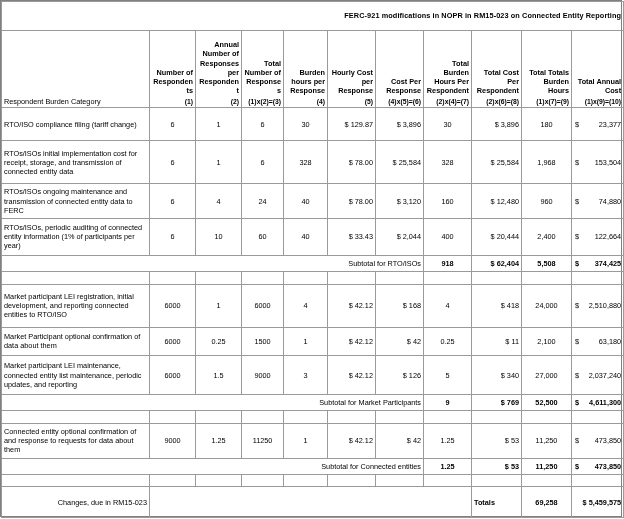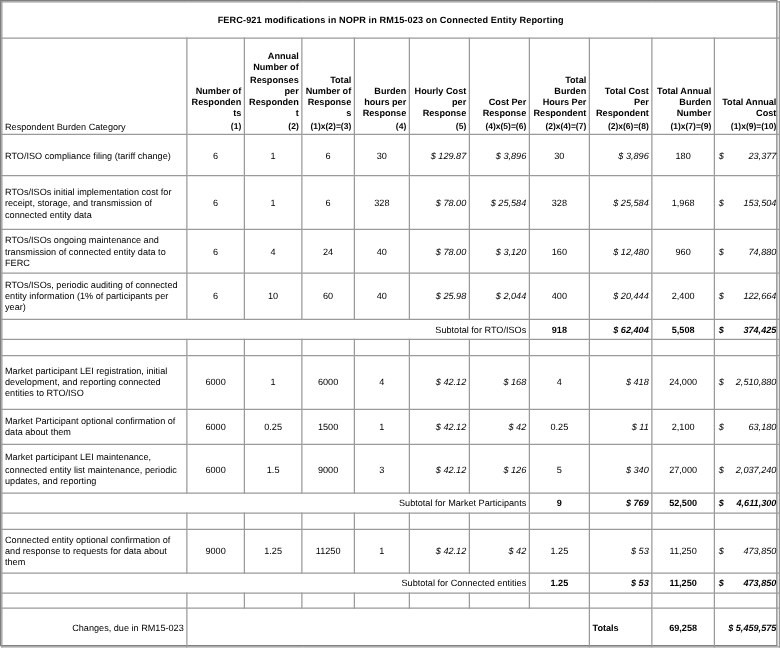--- a/index.html
+++ b/index.html
@@ -31,21 +31,21 @@
     font-size: 7.3px;
     line-height: 1.25;
     padding: 1px 2px;
     vertical-align: middle;
     color: #000;
     overflow: hidden;
     word-wrap: break-word;
   }
   .title-cell {
     border: 1px solid #9a9a9a !important;
-    text-align: center;
+    text-align: right;
     font-weight: bold;
     font-size: 10.5px;
     letter-spacing: .1px;
   }
   .hdr {
     text-align: right;
     font-weight: bold;
     font-size: 7.2px;
     vertical-align: bottom !important;
     padding-bottom: 3px;
@@ -71,21 +71,20 @@
     padding-right: 2px;
     vertical-align: middle;
   }
   .num {
     text-align: center;
   }
   .money {
     text-align: right;
     padding-right: 4px;
     position: relative;
-    font-style: italic;
   }
   .money .cur {
     position: absolute;
     left: 3px;
   }
   .subtot-label {
     text-align: right;
     font-weight: normal;
     font-size: 7.5px;
     padding-right: 4px;
@@ -160,21 +159,21 @@
     </td>
     <td class="hdr">
       <span>Total Burden Hours Per Respondent</span>
       <span class="sub">(2)x(4)=(7)</span>
     </td>
     <td class="hdr">
       <span>Total Cost Per Respondent</span>
       <span class="sub">(2)x(6)=(8)</span>
     </td>
     <td class="hdr">
-      <span>Total Annual Burden Number</span>
+      <span>Total Totals Burden Hours</span>
       <span class="sub">(1)x(7)=(9)</span>
     </td>
     <td class="hdr">
       <span>Total Annual Cost</span>
       <span class="sub">(1)x(9)=(10)</span>
     </td>
   </tr>
 
   <tr style="height:32px">
     <td class="desc">RTO/ISO compliance filing (tariff change)</td>
@@ -217,21 +216,21 @@
     <td class="num">960</td>
     <td class="money"><span class="cur">$</span><span>74,880</span></td>
   </tr>
 
   <tr style="height:36px">
     <td class="desc">RTOs/ISOs, periodic auditing of connected entity information (1% of participants per year)</td>
     <td class="num">6</td>
     <td class="num">10</td>
     <td class="num">60</td>
     <td class="num">40</td>
-    <td class="money">$   25.98</td>
+    <td class="money">$   33.43</td>
     <td class="money">$  2,044</td>
     <td class="num">400</td>
     <td class="money">$ 20,444</td>
     <td class="num">2,400</td>
     <td class="money"><span class="cur">$</span><span>122,664</span></td>
   </tr>
 
   <tr style="height:16px">
     <td class="subtot-label noborder-r" colspan="7">Subtotal for RTO/ISOs</td>
     <td class="num bold">918</td>

